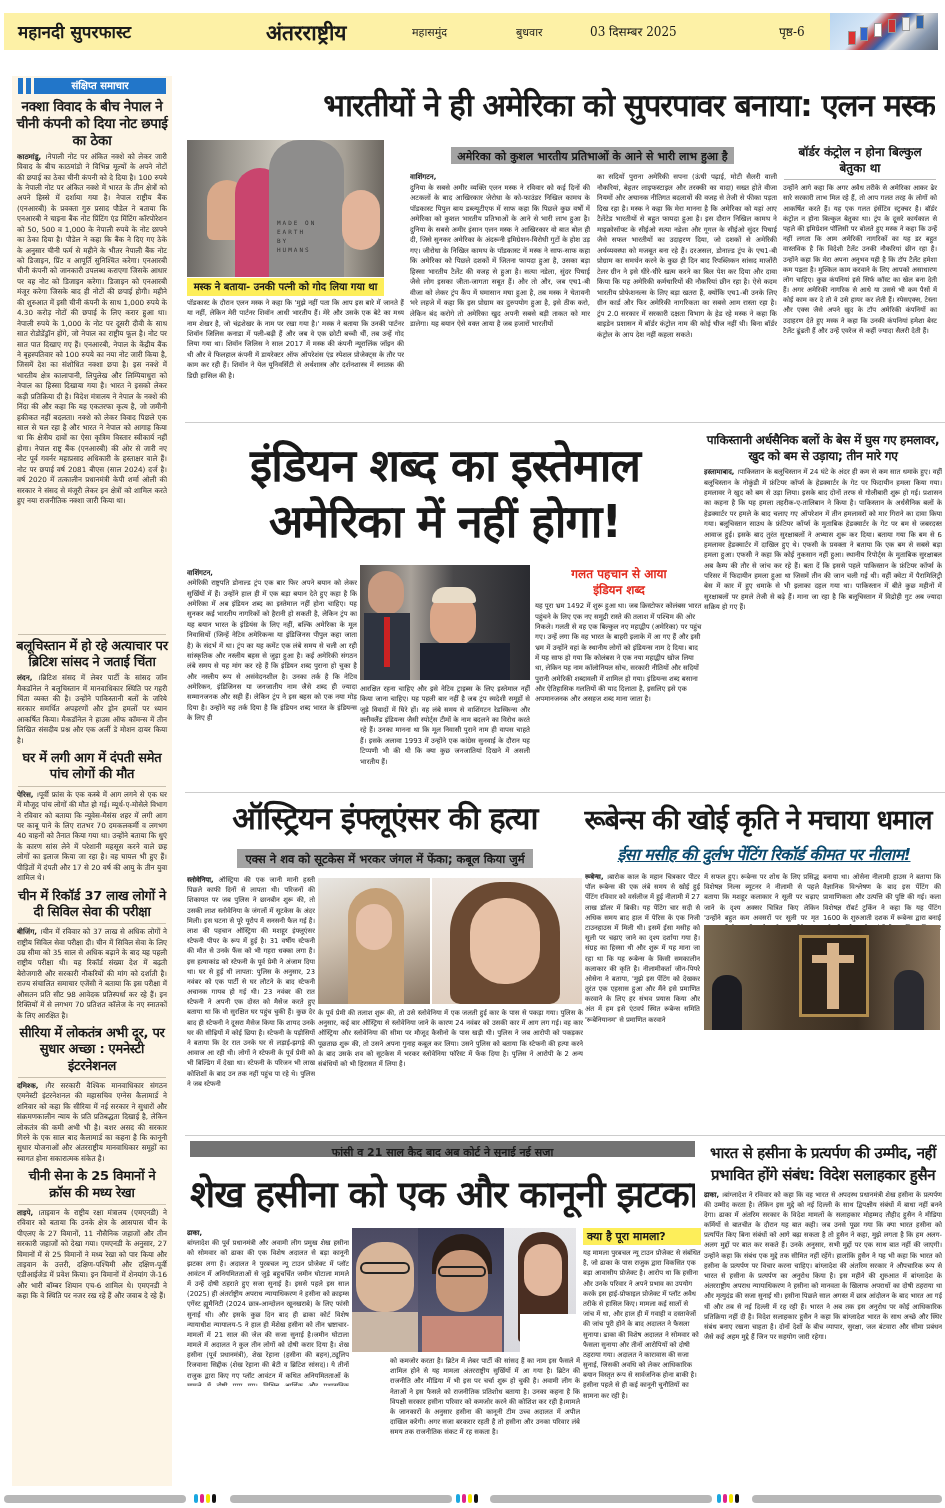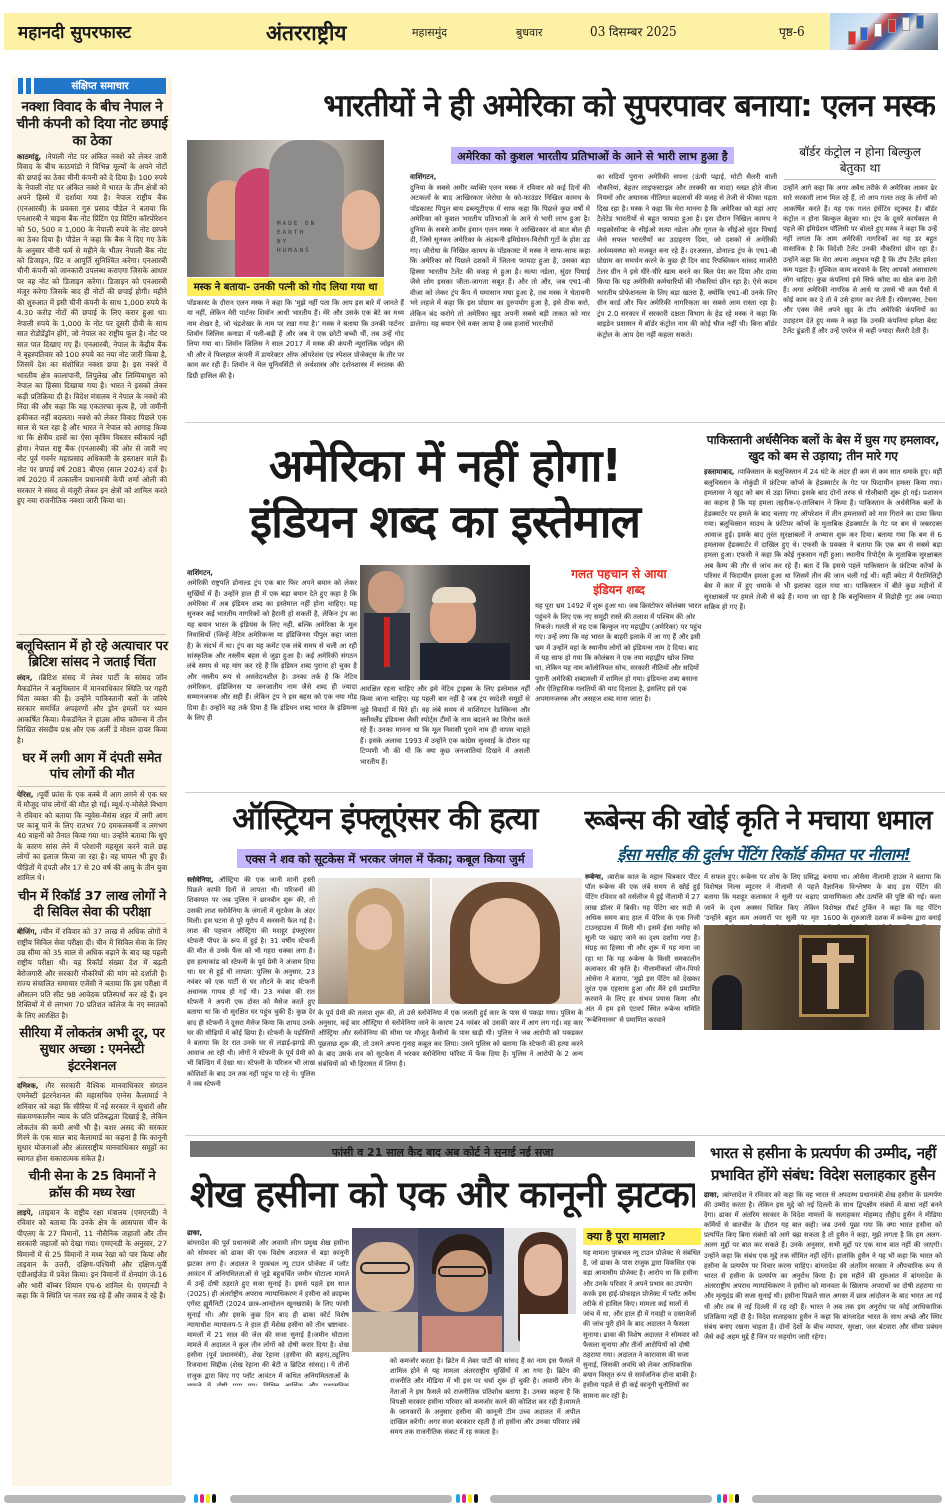--- a/index.html
+++ b/index.html
@@ -16,21 +16,21 @@
 .col{position:absolute;overflow:hidden}
 .left-col{left:12px;top:76px;width:160px;height:1410px;background:#fdf5e6}
 .bn-bar{display:flex;height:16px;margin:2px 6px 4px}
 .bn-bar .stripe{width:5px;background:#2276c9;margin-right:3px}
 .bn-bar .lbl{flex:1;background:#2276c9;color:#fff;font-size:10px;font-weight:bold;text-align:center;line-height:16px}
 .lh{font-weight:bold;font-size:13px;text-align:center;line-height:1.25;margin:2px 4px 3px;letter-spacing:-0.3px}
 .lt{font-size:7.2px;line-height:1.45;margin:0 5px 4px;text-align:justify;color:#222}
 .lt b{font-weight:bold}
 .hdiv{border-top:1px solid #c8bfae;margin:0 6px 3px}
 .main-head{font-weight:bold;letter-spacing:-1px;white-space:nowrap}
-.yellow-strip{background:#c4b5fd;font-weight:bold;display:inline-block;padding:1px 6px}
+.yellow-strip{background:#a3a3a3;font-weight:bold;display:inline-block;padding:1px 6px}
 .body7{font-size:7px;line-height:1.5;text-align:justify;color:#222}
 .photo{position:absolute;overflow:hidden}
 .caption-y{background:#fdee5a;font-weight:bold;font-size:10px;text-align:center;line-height:18px}
 .bottom-bars{position:absolute;left:4px;top:1494px;width:940px;height:10px}
 .gbar{position:absolute;top:1px;height:8px;background:#b7b7b7;border-radius:5px}
 .dots{position:absolute;top:0;display:flex;gap:2px}
 .dots i{display:block;width:4px;height:9px;border-radius:3px}
 </style>
 </head>
 <body>
@@ -110,30 +110,30 @@
 <div class="col body7" style="left:187px;top:298px;width:217px;height:120px;font-size:6.9px">पॉडकास्ट के दौरान एलन मस्क ने कहा कि 'मुझे नहीं पता कि आप इस बारे में जानते हैं या नहीं, लेकिन मेरी पार्टनर शिवॉन आधी भारतीय हैं। मेरे और उसके एक बेटे का मध्य नाम शेखर है, जो चंद्रशेखर के नाम पर रखा गया है।' मस्क ने बताया कि उनकी पार्टनर शिवॉन जिलिस कनाडा में पली-बढ़ी हैं और जब वे एक छोटी बच्ची थीं, तब उन्हें गोद लिया गया था। शिवॉन जिलिस ने साल 2017 में मस्क की कंपनी न्यूरालिंक जॉइन की थी और वे फिलहाल कंपनी में डायरेक्टर ऑफ ऑपरेशंस एंड स्पेशल प्रोजेक्ट्स के तौर पर काम कर रही हैं। शिवॉन ने येल यूनिवर्सिटी से अर्थशास्त्र और दर्शनशास्त्र में स्नातक की डिग्री हासिल की है।</div>
 
 <div class="col" style="left:410px;top:145px;width:365px;height:20px;text-align:center">
   <span class="yellow-strip" style="font-size:11px">अमेरिका को कुशल भारतीय प्रतिभाओं के आने से भारी लाभ हुआ है</span>
 </div>
 
 <div class="col body7" style="left:410px;top:172px;width:180px;height:245px"><b>वाशिंगटन,</b><br><span>दुनिया के सबसे अमीर व्यक्ति एलन मस्क ने रविवार को कई दिनों की अटकलों के बाद आखिरकार जेरोधा के को-फाउंडर निखिल कामथ के पॉडकास्ट पिपुल बाय डब्ल्यूटीएफ में साफ कहा कि पिछले कुछ वर्षों में अमेरिका को कुशल भारतीय प्रतिभाओं के आने से भारी लाभ हुआ है। दुनिया के सबसे अमीर इंसान एलन मस्क ने आखिरकार वो बात बोल ही दी, जिसे सुनकर अमेरिका के अंदरूनी इमिग्रेशन-विरोधी गुटों के होश उड़ गए। जीरोधा के निखिल कामथ के पॉडकास्ट में मस्क ने साफ-साफ कहा कि अमेरिका को पिछले दशकों में जितना फायदा हुआ है, उसका बड़ा हिस्सा भारतीय टैलेंट की वजह से हुआ है। सत्या नडेला, सुंदर पिचाई जैसे लोग इसका जीता-जागता सबूत हैं। और तो और, जब एच1-बी वीजा को लेकर ट्रंप कैंप में घमासान मचा हुआ है, तब मस्क ने चेतावनी भरे लहजे में कहा कि इस प्रोग्राम का दुरुपयोग हुआ है, इसे ठीक करो, लेकिन बंद करोगे तो अमेरिका खुद अपनी सबसे बड़ी ताकत को मार डालेगा। यह बयान ऐसे वक्त आया है जब हजारों भारतीयों</span></div>
 <div class="col body7" style="left:597px;top:172px;width:180px;height:245px">का सदियों पुराना अमेरिकी सपना (ऊंची पढ़ाई, मोटी सैलरी वाली नौकरियां, बेहतर लाइफस्टाइल और तरक्की का वादा) सख्त होते वीजा नियमों और अचानक नीतिगत बदलावों की वजह से तेजी से फीका पड़ता दिख रहा है। मस्क ने कहा कि मेरा मानना है कि अमेरिका को यहां आए टैलेंटेड भारतीयों से बहुत फायदा हुआ है। इस दौरान निखिल कामथ ने माइक्रोसॉफ्ट के सीईओ सत्या नडेला और गूगल के सीईओ सुंदर पिचाई जैसे सफल भारतीयों का उदाहरण दिया, जो दशकों से अमेरिकी अर्थव्यवस्था को मजबूत बना रहे हैं। दरअसल, डोनाल्ड ट्रंप के एच1-बी प्रोग्राम का समर्थन करने के कुछ ही दिन बाद रिपब्लिकन सांसद मार्जोरी टेलर ग्रीन ने इसे धीरे-धीरे खत्म करने का बिल पेश कर दिया और दावा किया कि यह अमेरिकी कर्मचारियों की नौकरियां छीन रहा है। ऐसे कदम भारतीय प्रोफेशनल्स के लिए बड़ा खतरा हैं, क्योंकि एच1-बी उनके लिए ग्रीन कार्ड और फिर अमेरिकी नागरिकता का सबसे आम रास्ता रहा है। ट्रंप 2.0 सरकार में सरकारी दक्षता विभाग के हेड रहे मस्क ने कहा कि बाइडेन प्रशासन में बॉर्डर कंट्रोल नाम की कोई चीज नहीं थी। बिना बॉर्डर कंट्रोल के आप देश नहीं कहला सकते।</div>
 
 <div class="col" style="left:780px;top:145px;width:160px;height:275px">
-  <div style="font-weight:normal;font-size:12px;text-align:center;line-height:1.3;padding:0 18px">बॉर्डर कंट्रोल न होना बिल्कुल बेतुका था</div>
+  <div style="font-weight:bold;font-size:12px;text-align:center;line-height:1.3;padding:0 18px">बॉर्डर कंट्रोल न होना बिल्कुल बेतुका था</div>
   <div style="border-top:1px solid #bbb;margin:3px 4px"></div>
   <div class="body7" style="font-size:6.8px;padding:0 3px">उन्होंने आगे कहा कि अगर अवैध तरीके से अमेरिका आकर ढेर सारे सरकारी लाभ मिल रहे हैं, तो आप गलत तरह के लोगों को आकर्षित करते हैं। यह एक गलत इंसेंटिव स्ट्रक्चर है। बॉर्डर कंट्रोल न होना बिल्कुल बेतुका था। ट्रंप के दूसरे कार्यकाल से पहले की इमिग्रेशन पॉलिसी पर बोलते हुए मस्क ने कहा कि उन्हें नहीं लगता कि आम अमेरिकी नागरिकों का यह डर बहुत वास्तविक है कि विदेशी टैलेंट उनकी नौकरियां छीन रहा है। उन्होंने कहा कि मेरा अपना अनुभव यही है कि टॉप टैलेंट हमेशा कम पड़ता है। मुश्किल काम करवाने के लिए आपको असाधारण लोग चाहिए। कुछ कंपनियां इसे सिर्फ कॉस्ट का खेल बना देती हैं। अगर अमेरिकी नागरिक से आधे या उससे भी कम पैसों में कोई काम कर दे तो वे उसे हायर कर लेती हैं। स्पेसएक्स, टेस्ला और एक्स जैसे अपने खुद के टॉप अमेरिकी कंपनियों का उदाहरण देते हुए मस्क ने कहा कि उनकी कंपनियां हमेशा बेस्ट टैलेंट ढूंढती हैं और उन्हें एवरेज से कहीं ज्यादा सैलरी देती हैं।</div>
 </div>
 
 <div class="col" style="left:185px;top:422px;width:760px;border-top:1px solid #ccc"></div>
 
 <div class="col" style="left:190px;top:438px;width:510px;height:122px;text-align:center">
+  <div class="main-head" style="font-size:45px;line-height:56px">इंडियन शब्द का इस्तेमाल</div>
   <div class="main-head" style="font-size:45px;line-height:56px">अमेरिका में नहीं होगा!</div>
-  <div class="main-head" style="font-size:45px;line-height:56px">इंडियन शब्द का इस्तेमाल</div>
 </div>
 
 <div class="col body7" style="left:187px;top:568px;width:170px;height:218px;font-size:6.9px"><b>वाशिंगटन,</b><br><span>अमेरिकी राष्ट्रपति डोनाल्ड ट्रंप एक बार फिर अपने बयान को लेकर सुर्खियों में हैं। उन्होंने हाल ही में एक बड़ा बयान देते हुए कहा है कि अमेरिका में अब इंडियन शब्द का इस्तेमाल नहीं होना चाहिए। यह सुनकर कई भारतीय नागरिकों को हैरानी हो सकती है, लेकिन ट्रंप का यह बयान भारत के इंडियंस के लिए नहीं, बल्कि अमेरिका के मूल निवासियों (जिन्हें नेटिव अमेरिकन्स या इंडिजिनस पीपुल कहा जाता है) के संदर्भ में था। ट्रंप का यह कमेंट एक लंबे समय से चली आ रही सांस्कृतिक और नस्लीय बहस से जुड़ा हुआ है। कई अमेरिकी संगठन लंबे समय से यह मांग कर रहे हैं कि इंडियन शब्द पुराना हो चुका है और नस्लीय रूप से असंवेदनशील है। उनका तर्क है कि नेटिव अमेरिकन, इंडिजिनस या जनजातीय नाम जैसे शब्द ही ज्यादा सम्मानजनक और सही हैं। लेकिन ट्रंप ने इस बहस को एक नया मोड़ दिया है। उन्होंने यह तर्क दिया है कि इंडियन शब्द भारत के इंडियन्स के लिए ही</span></div>
 
 <div class="photo" style="left:360px;top:565px;width:170px;height:115px;background:linear-gradient(90deg,#5a5552 0%,#a9a29a 30%,#49484a 55%,#2a2b30 100%)">
   <div style="position:absolute;left:8px;top:6px;width:36px;height:44px;background:#c89a80;border-radius:18px"></div>
   <div style="position:absolute;left:4px;top:48px;width:46px;height:70px;background:#2f3440"></div>
   <div style="position:absolute;left:24px;top:52px;width:6px;height:50px;background:#c22"></div>
   <div style="position:absolute;left:70px;top:28px;width:46px;height:52px;background:#dba789;border-radius:22px 22px 18px 18px"></div>
   <div style="position:absolute;left:72px;top:22px;width:44px;height:16px;background:#e8dcc8;border-radius:20px 20px 4px 4px"></div>

